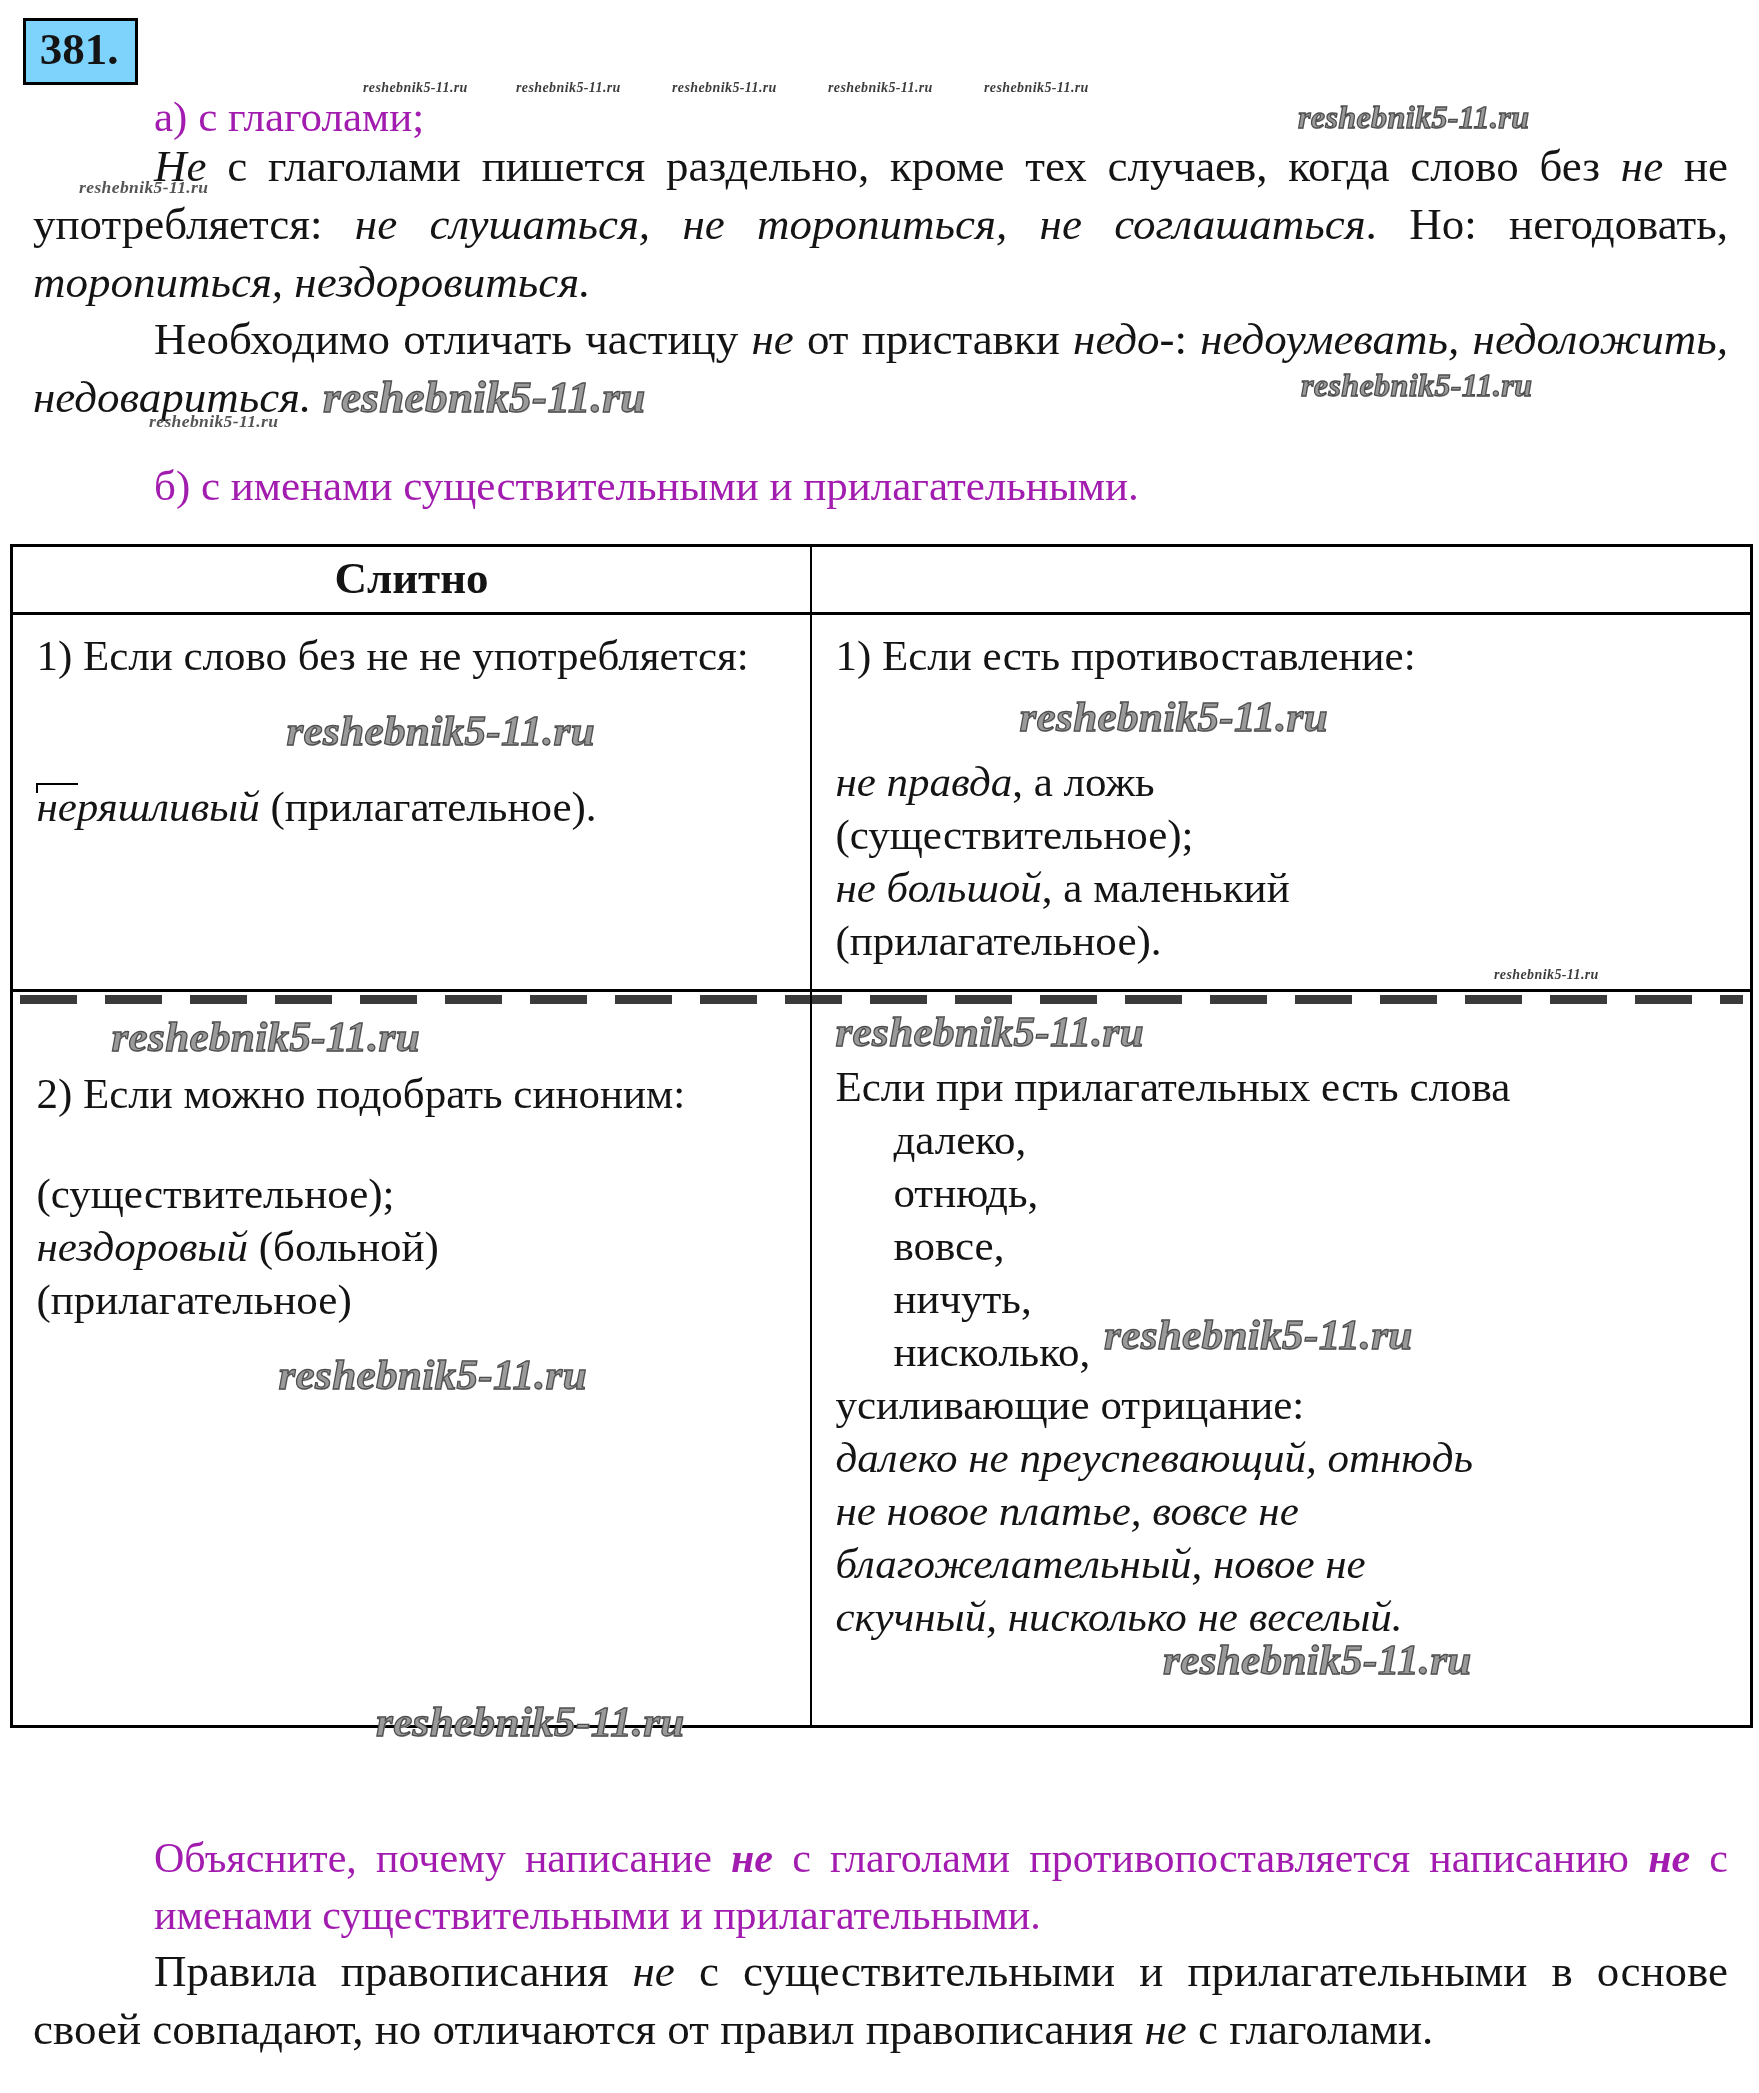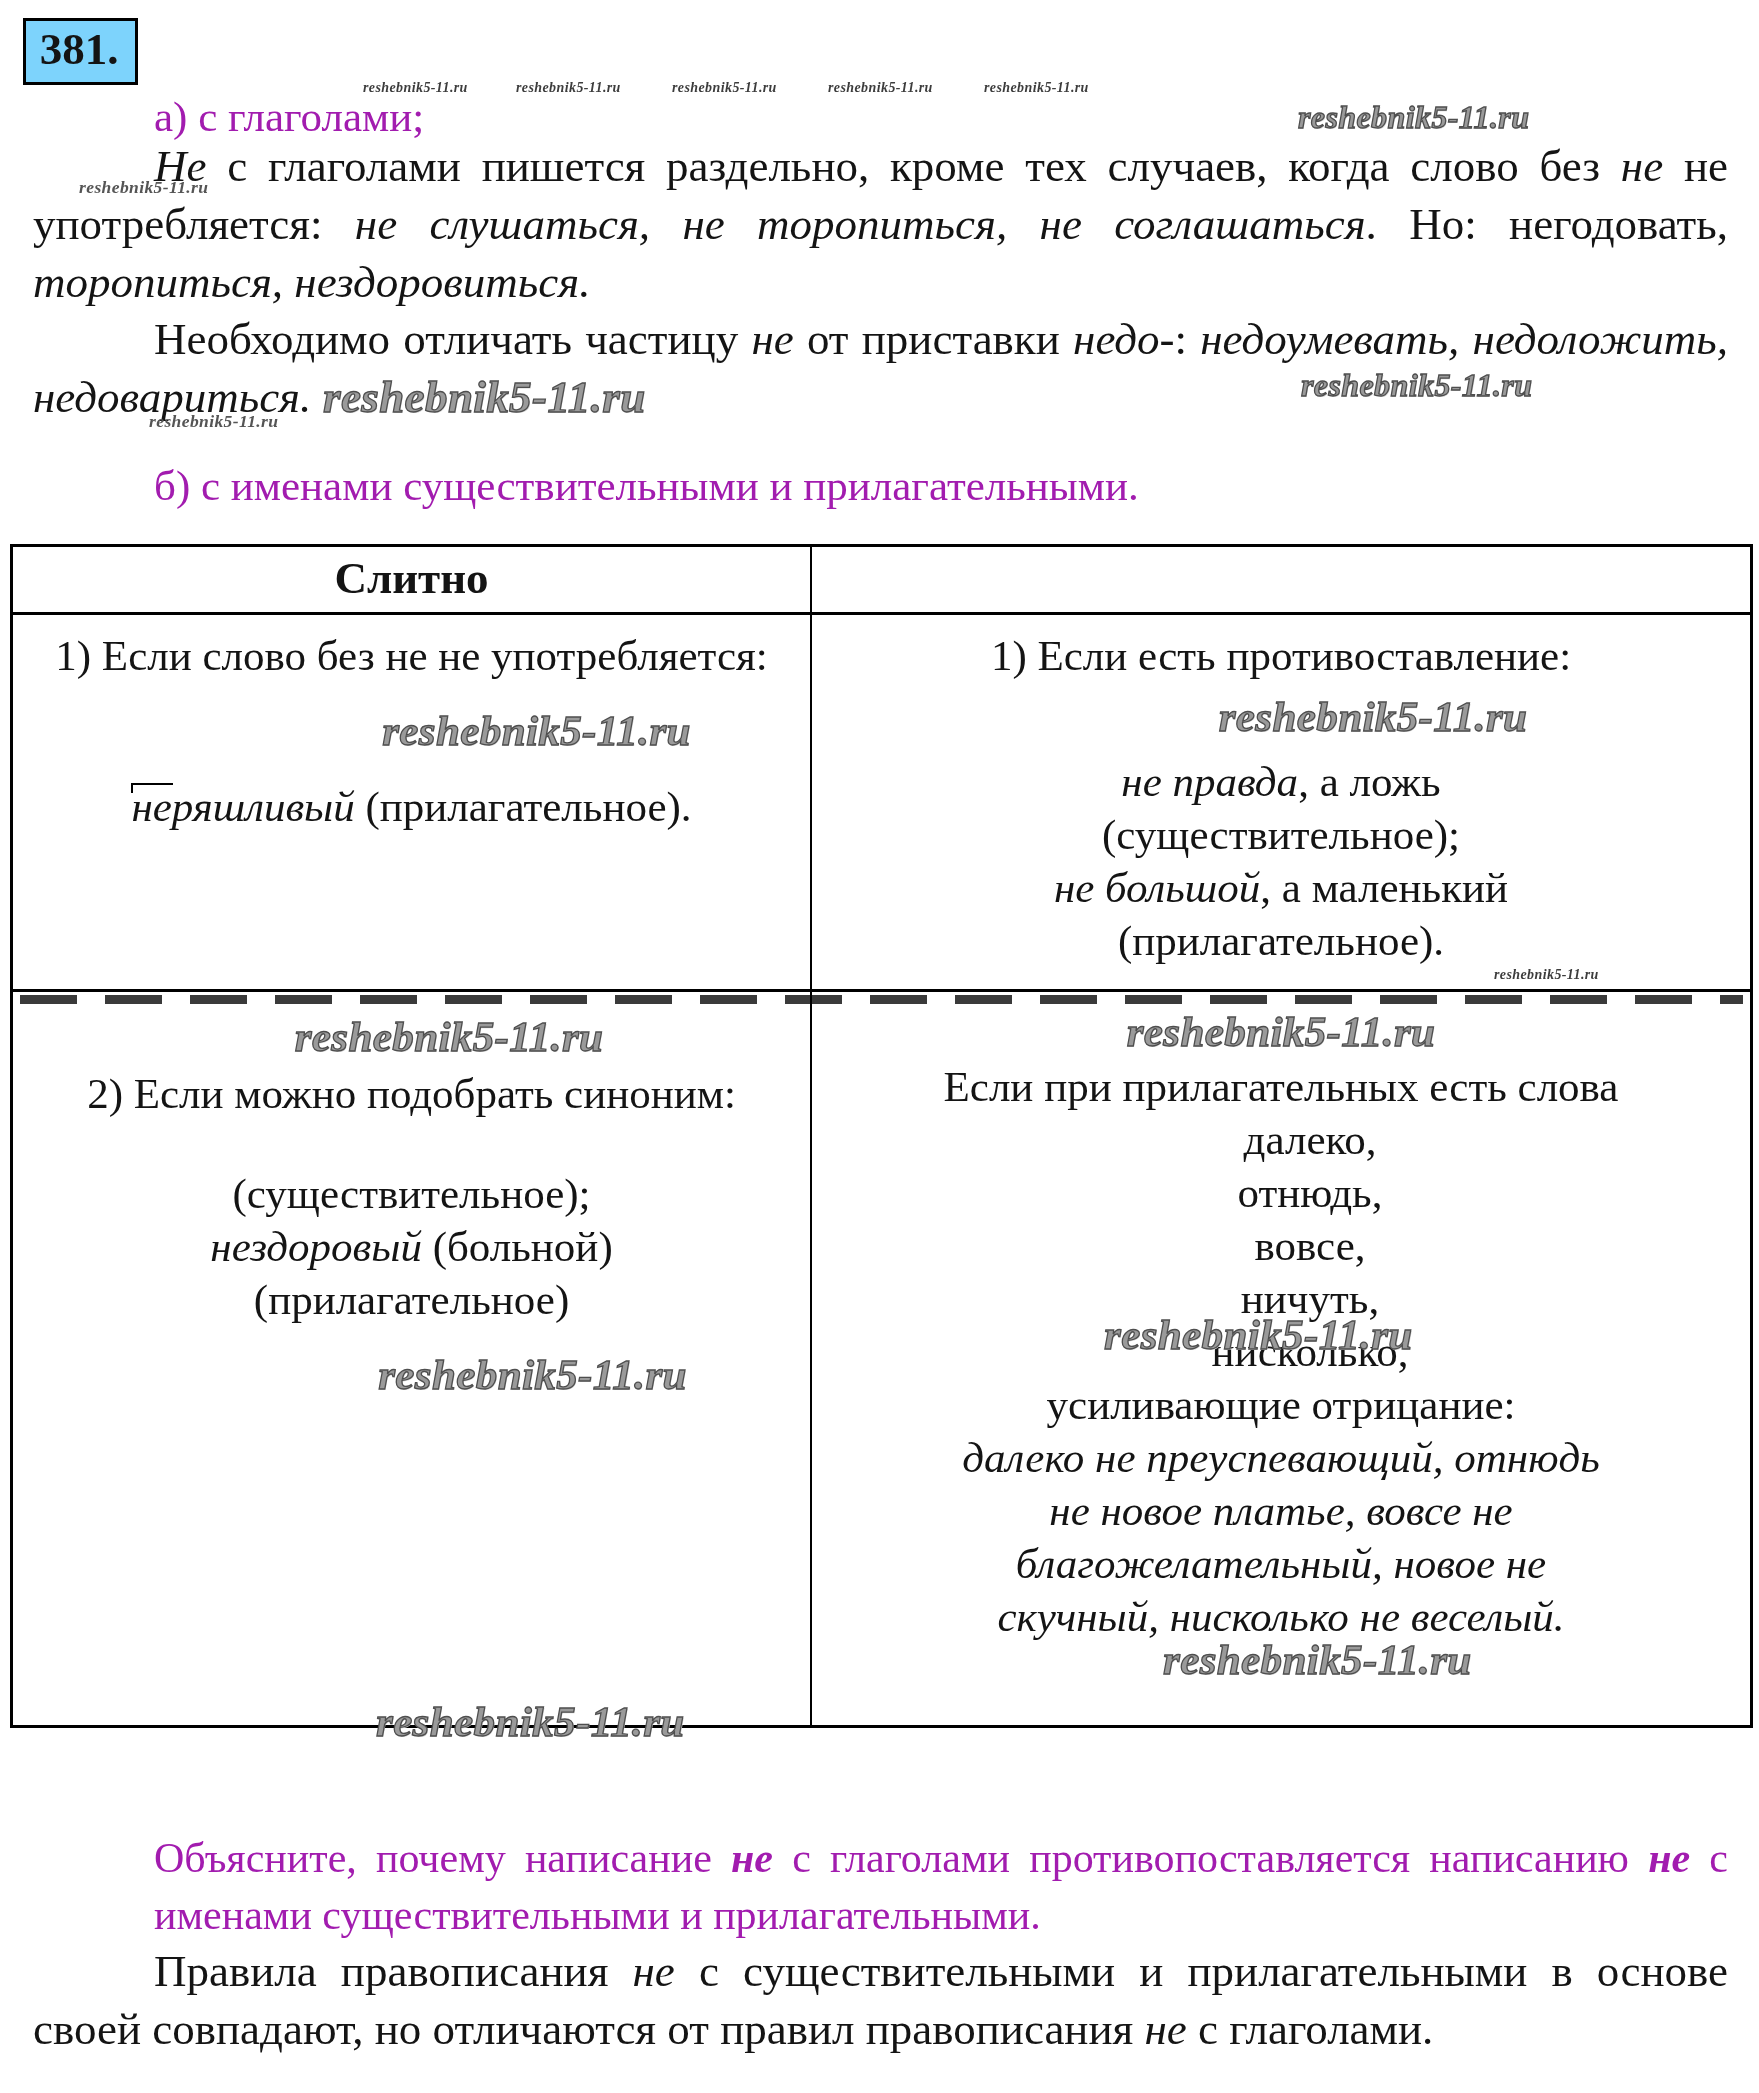--- a/index.html
+++ b/index.html
@@ -35,21 +35,21 @@
   .wm-lg{font-size:43px;}
   .wm-inline{font-size:45px;display:inline;padding-left:11.7px;}
   .wm-o{color:#9a9a9a;-webkit-text-stroke:1.3px #4e4e4e;text-shadow:0.8px 0.8px 0 #d6d6d6;}
 
   
   .tbl{position:absolute;left:10px;width:1737px;border:3.3px solid #000;background:#fff;box-sizing:content-box;}
   .thead{display:flex;border-bottom:3.3px solid #000;}
   .th{font-size:45px;font-weight:bold;text-align:center;padding:5px 0 8.3px;}
   .col-l{width:46%;box-sizing:border-box;border-right:2.5px solid #000;}
   .col-r{flex:1;box-sizing:border-box;}
-  .tbody{display:flex;align-items:stretch;text-align:center;}
+  .tbody{display:flex;align-items:stretch;}
   .td{font-size:43px;line-height:53px;padding:13.4px 23.4px 22px;position:relative;}
   .gap-sm{height:22px;}
   .gap-md{height:47px;}
   .list-ind{margin-left:58px;}
 
   .dash-band{position:absolute;top:3.3px;left:6.7px;right:6.7px;height:9.2px;
      background:repeating-linear-gradient(90deg,#3a3a3a 0 57px,transparent 57px 85px);}
 
   .wm-t2mid{position:absolute;left:292px;top:316px;}
   .wm-t2rb{position:absolute;left:351px;top:641px;}

